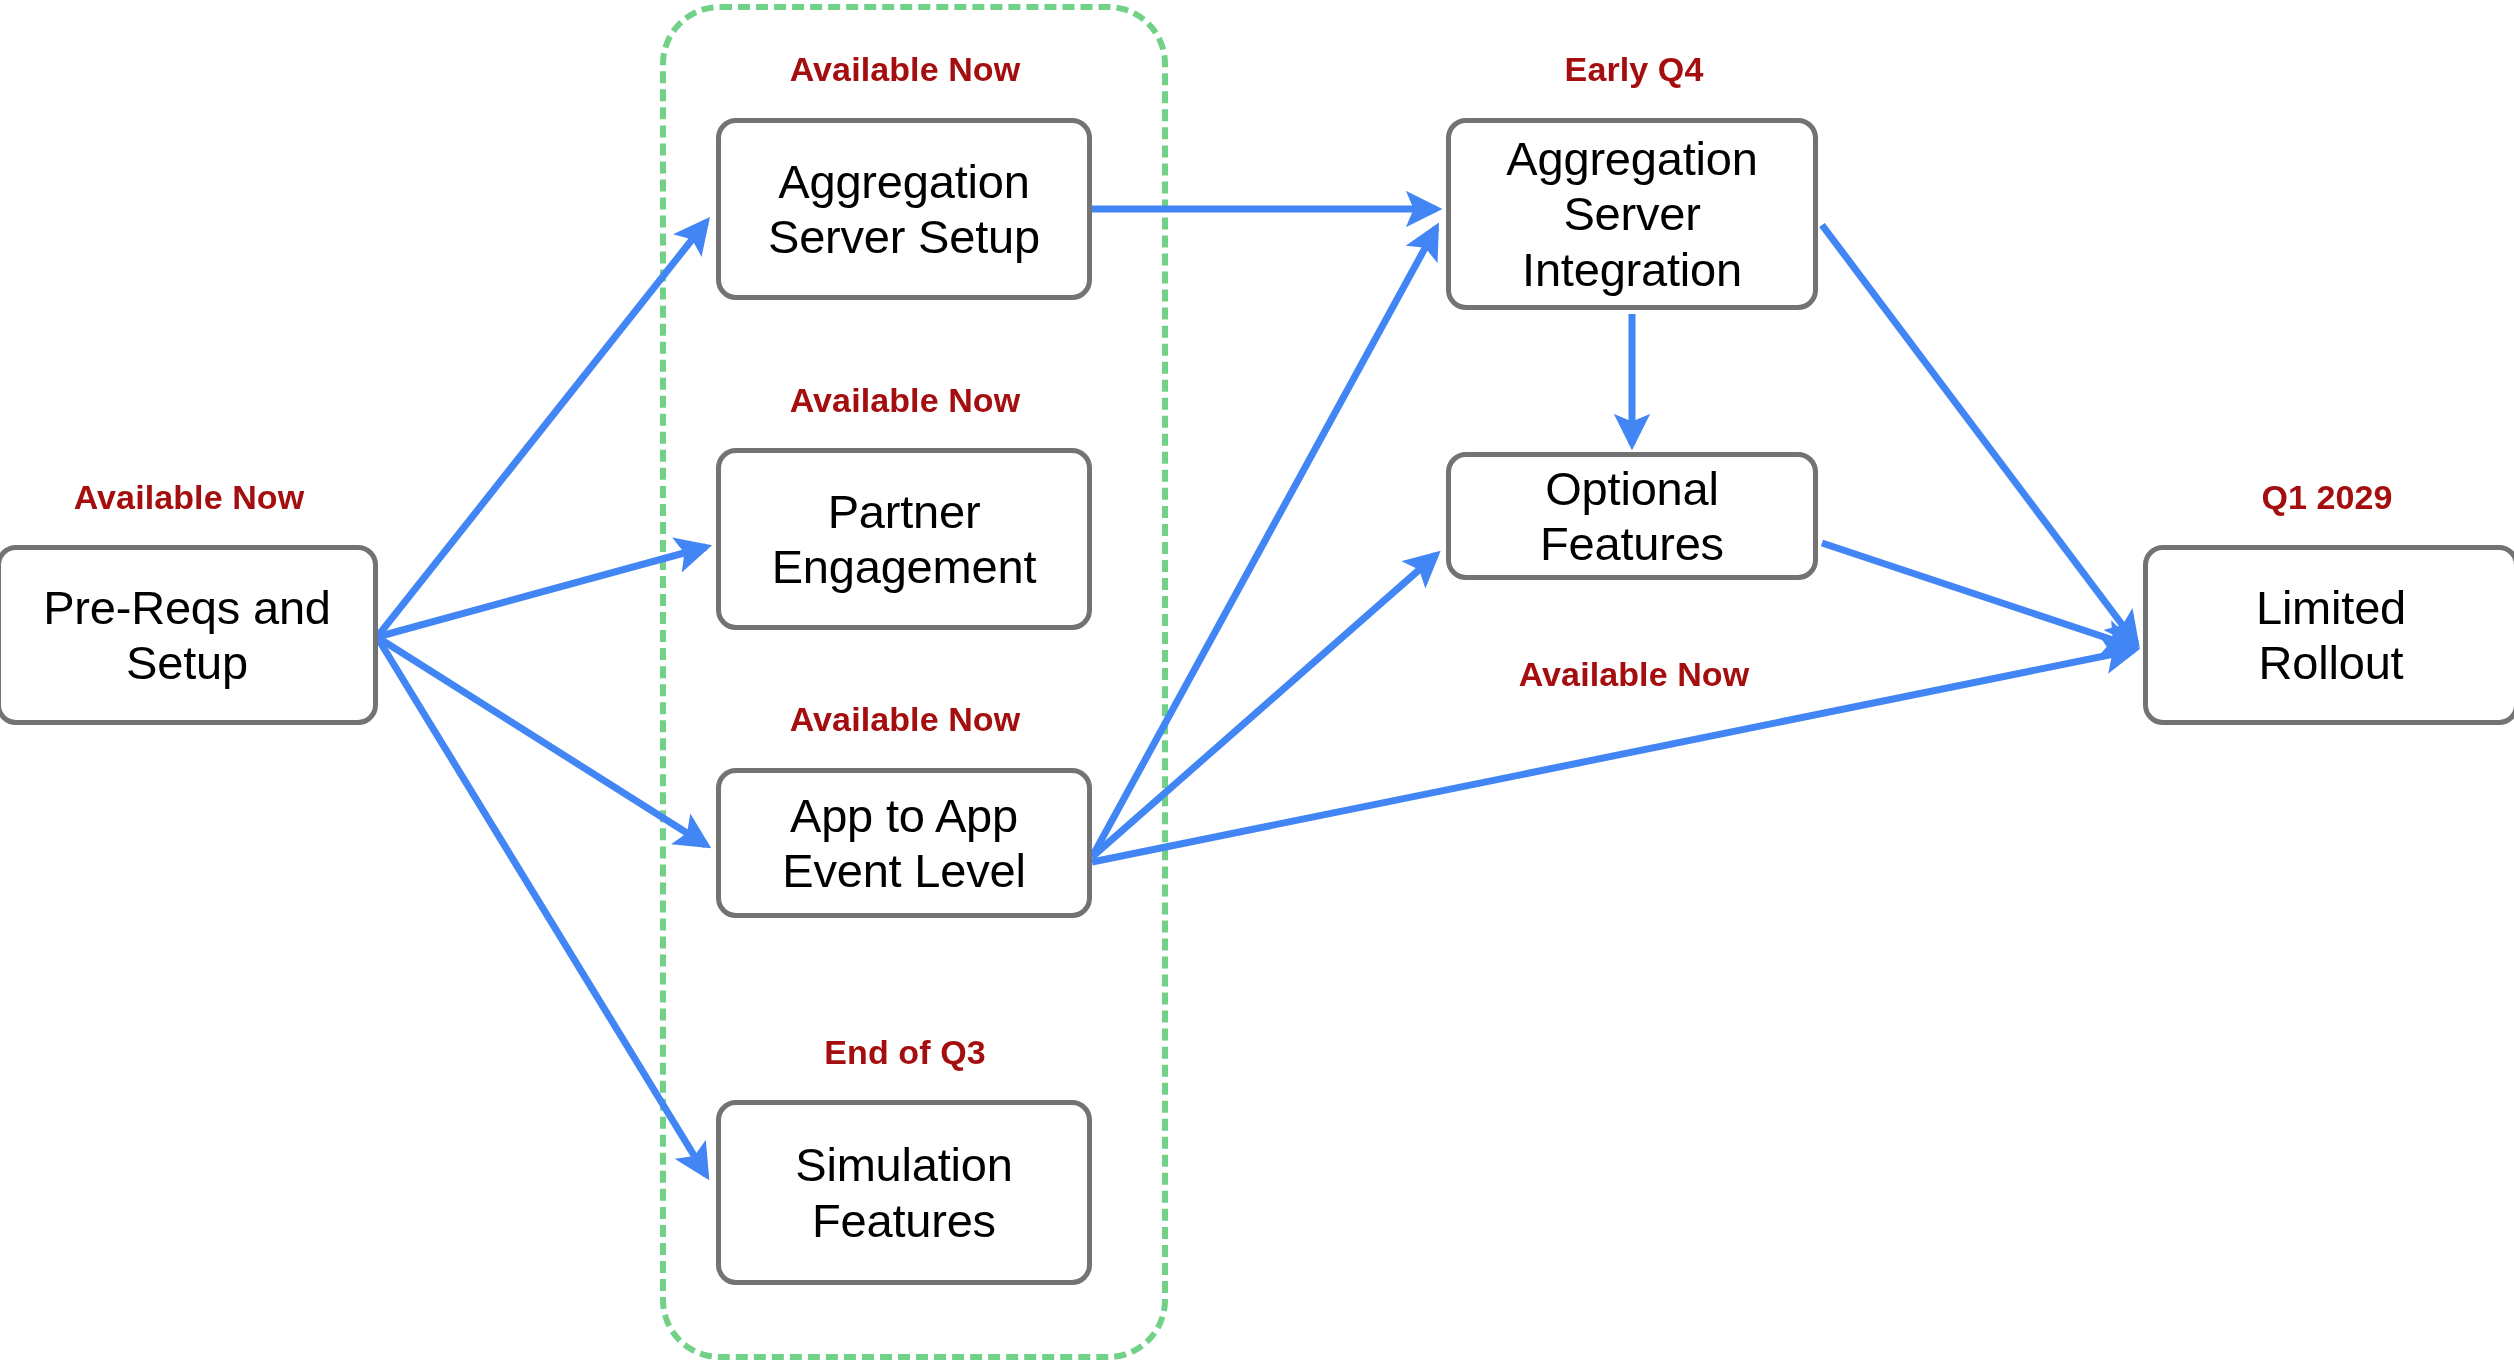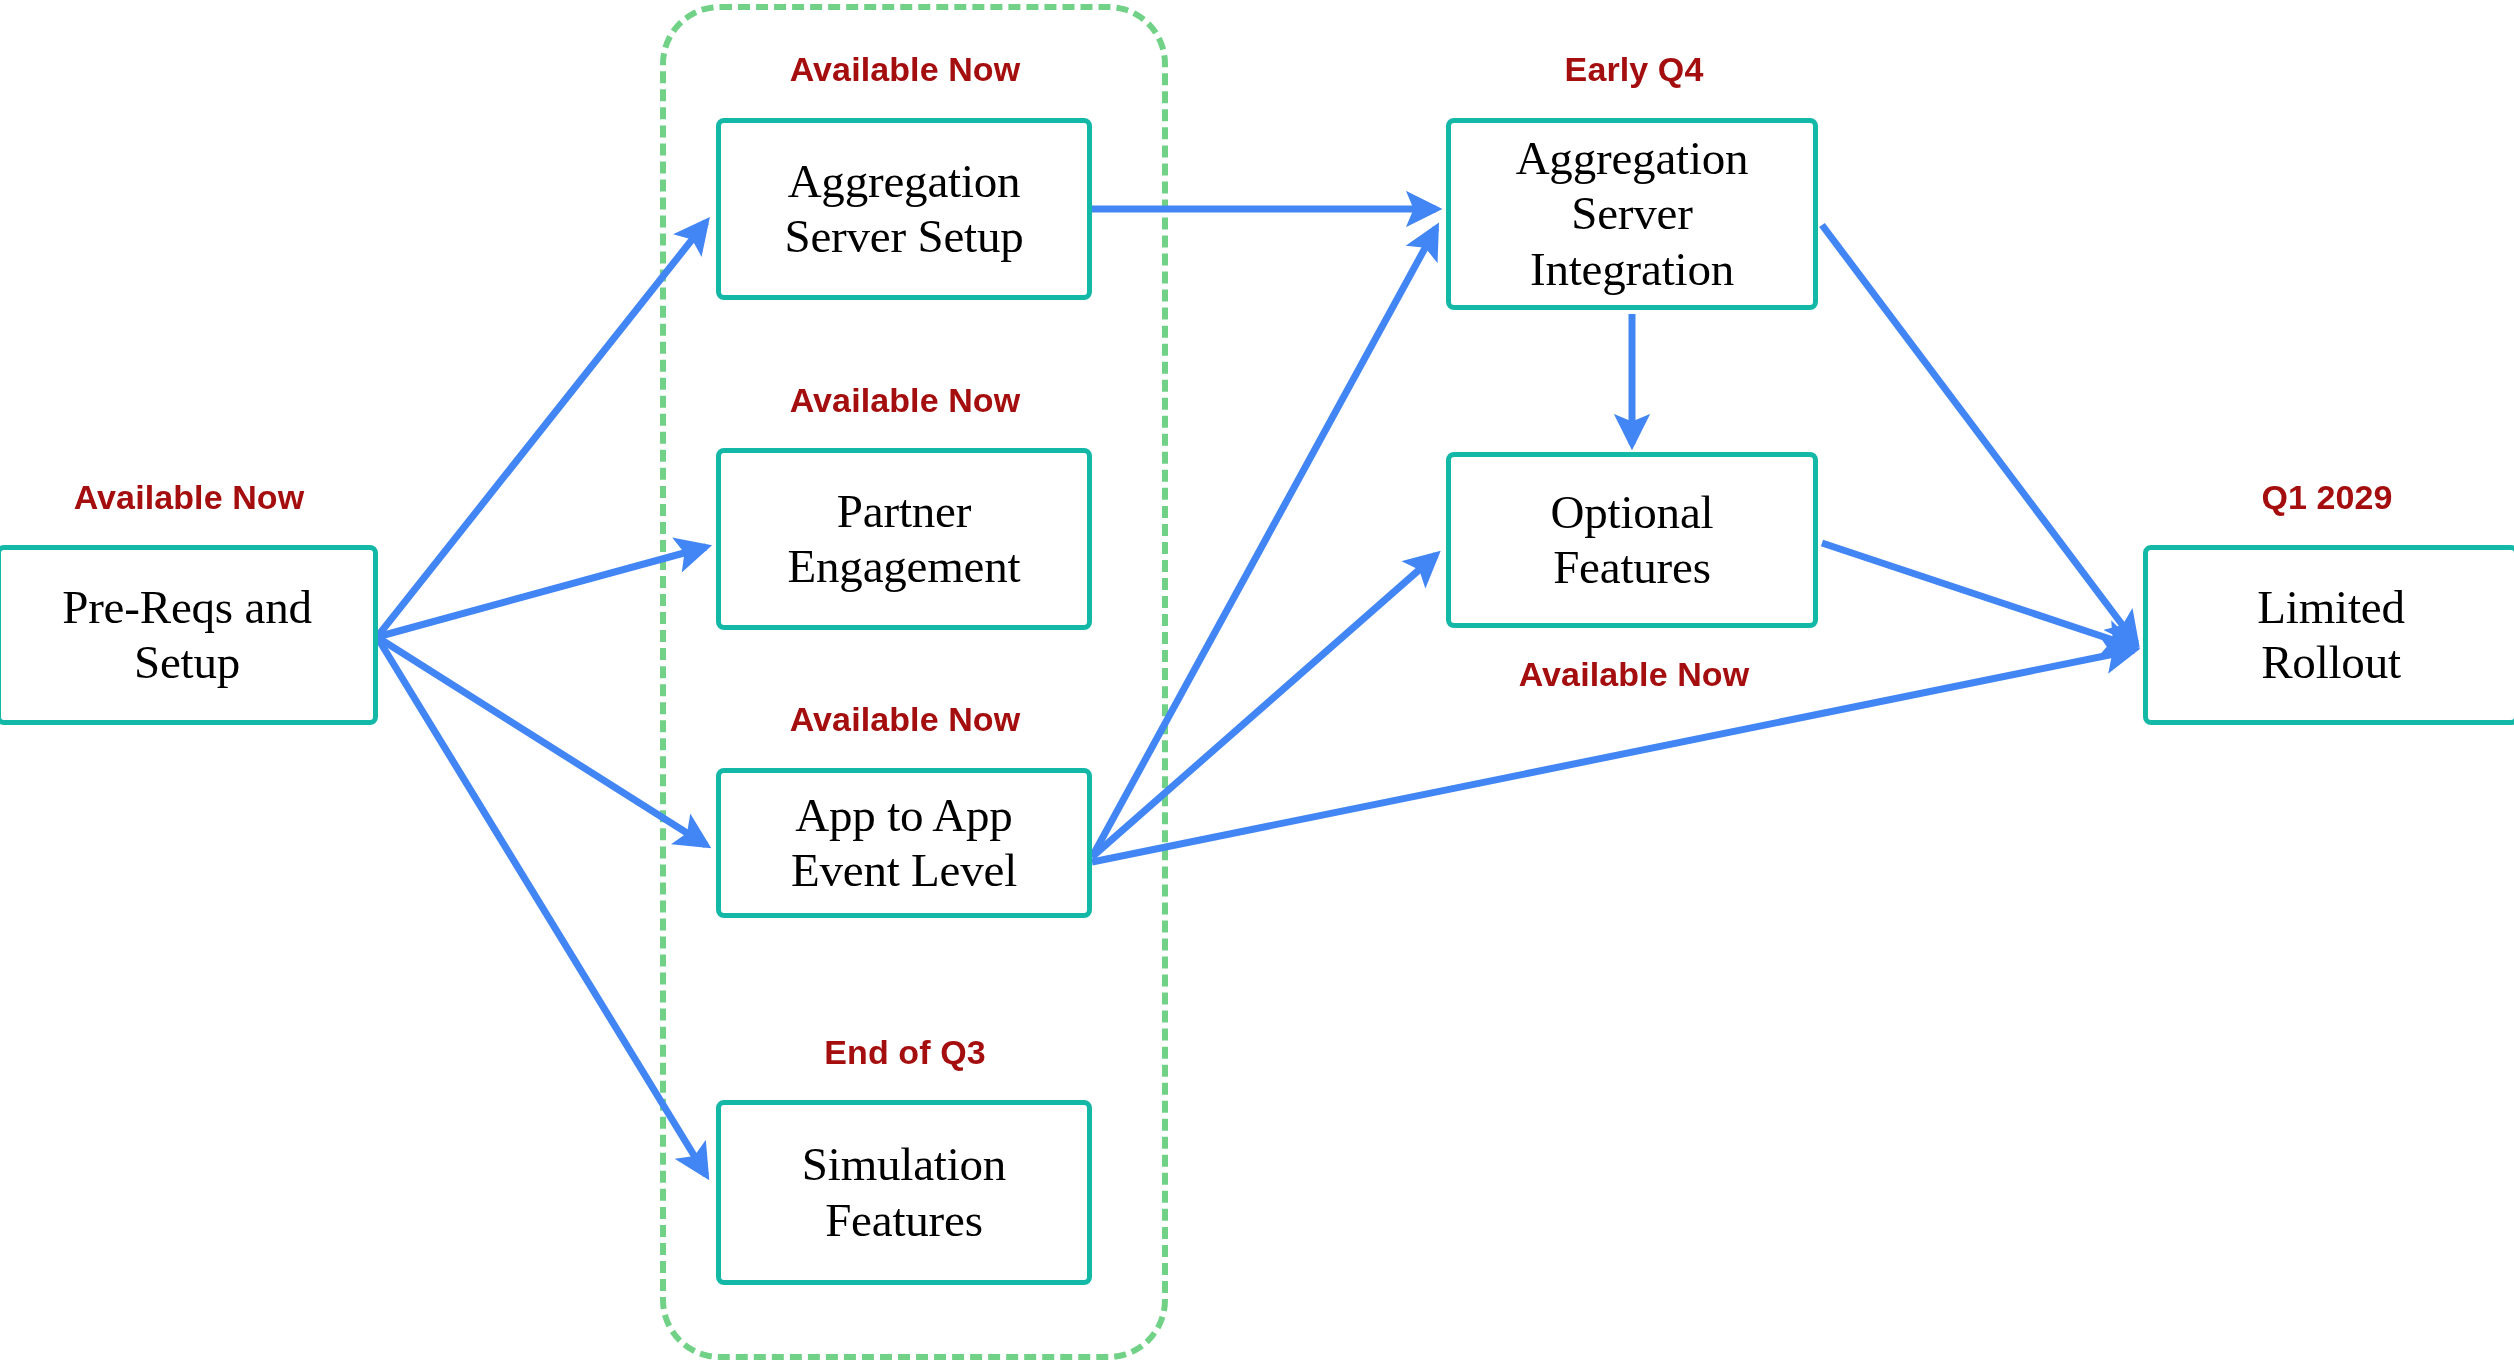--- a/index.html
+++ b/index.html
@@ -29,32 +29,32 @@
   .group-box {
     position: absolute;
     box-sizing: border-box;
     border: 6px dashed #71d287;
     border-radius: 60px;
     background: transparent;
   }
   .node {
     position: absolute;
     box-sizing: border-box;
-    border: 5px solid #14b8a6;
-    border-radius: 8px;
+    border: 5px solid #737373;
+    border-radius: 20px;
     background: #ffffff;
     display: flex;
     align-items: center;
     justify-content: center;
     text-align: center;
     color: #000000;
     font-size: 47px;
     line-height: 1.18;
     letter-spacing: -0.2px;
-    font-family: Liberation Serif, serif;
+    font-family: Liberation Sans, sans-serif;
   }
   .node-label {
     display: block;
     white-space: pre-line;
     padding: 0 8px;
   }
   .milestone {
     position: absolute;
     color: #a50e0e;
     font-size: 34px;
@@ -139,21 +139,21 @@
     <span class="node-label">Simulation
 Features</span>
   </div>
 
   <div class="node" style="left:1446px; top:118px; width:372px; height:192px;">
     <span class="node-label">Aggregation
 Server
 Integration</span>
   </div>
 
-  <div class="node" style="left:1446px; top:452px; width:372px; height:176px;">
+  <div class="node" style="left:1446px; top:452px; width:372px; height:128px;">
     <span class="node-label">Optional
 Features</span>
   </div>
 
   <div class="node" style="left:2143px; top:545px; width:376px; height:180px;">
     <span class="node-label">Limited
 Rollout</span>
   </div>
 
 </div>

